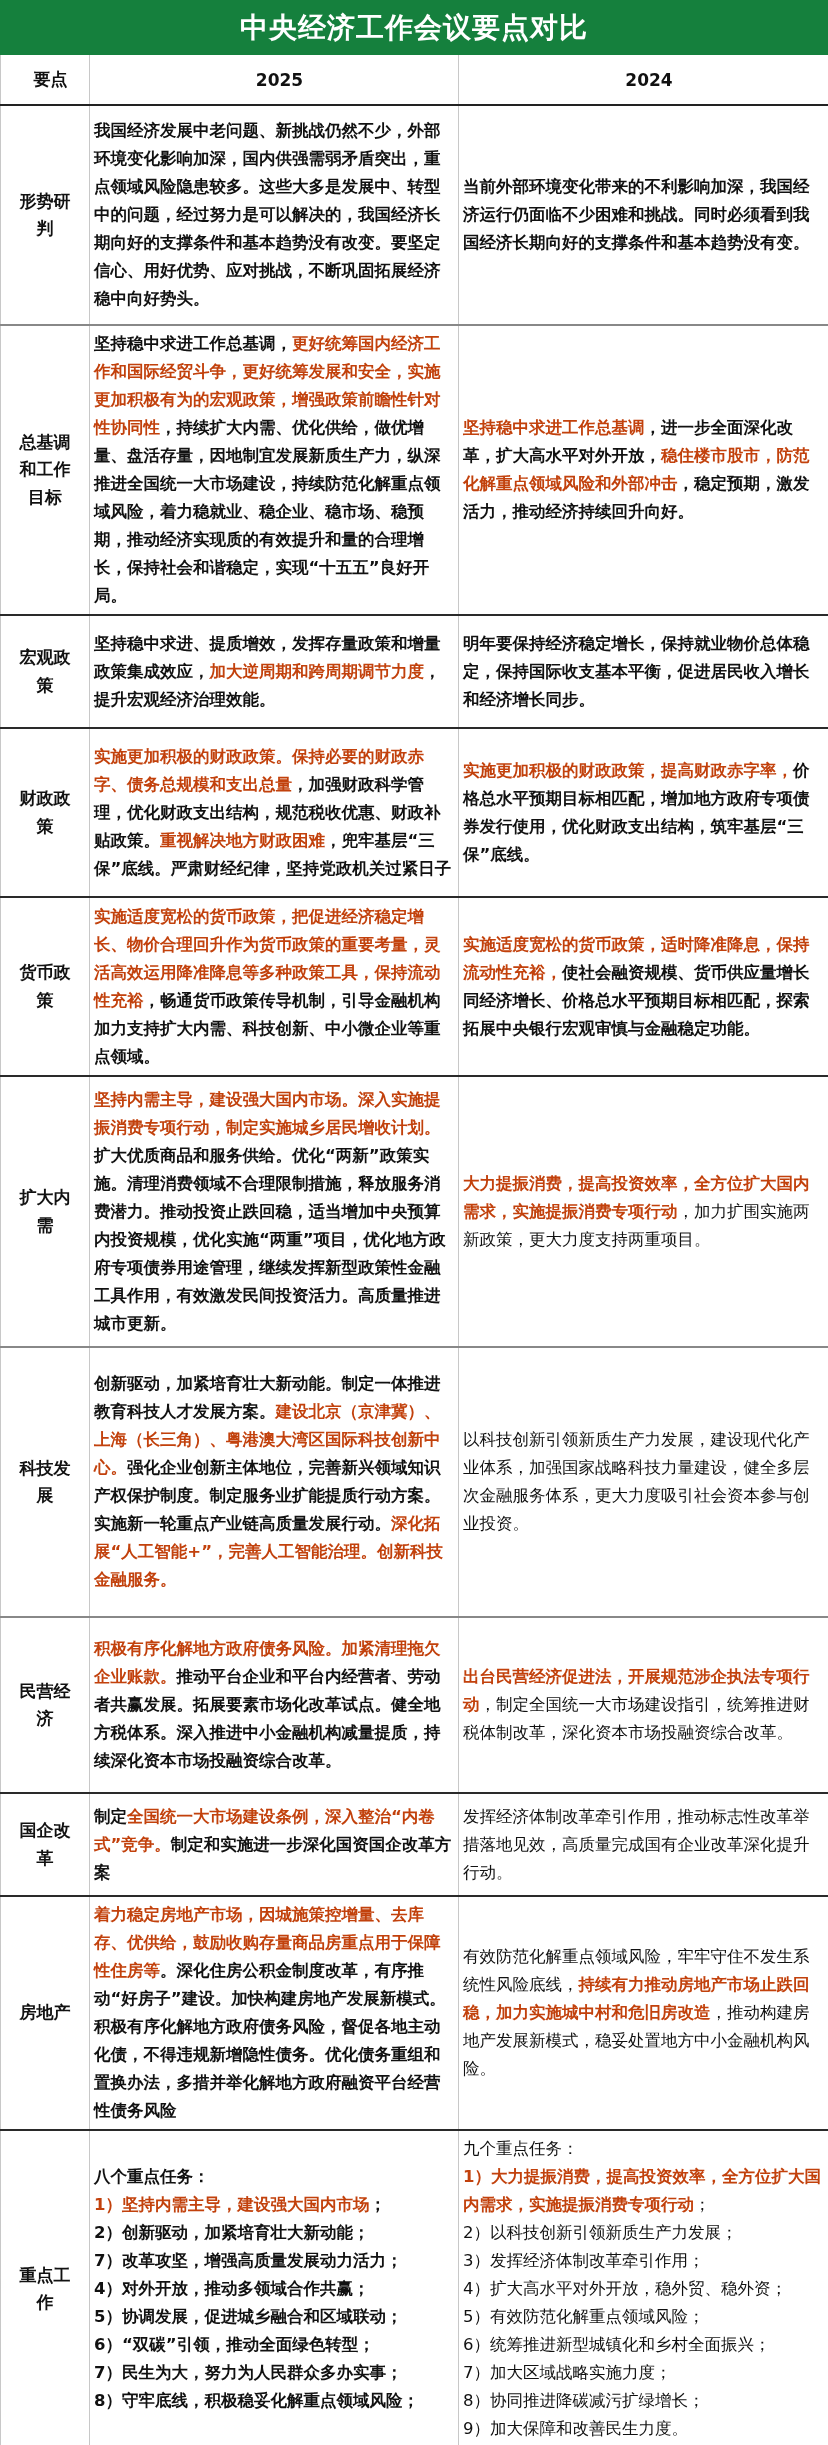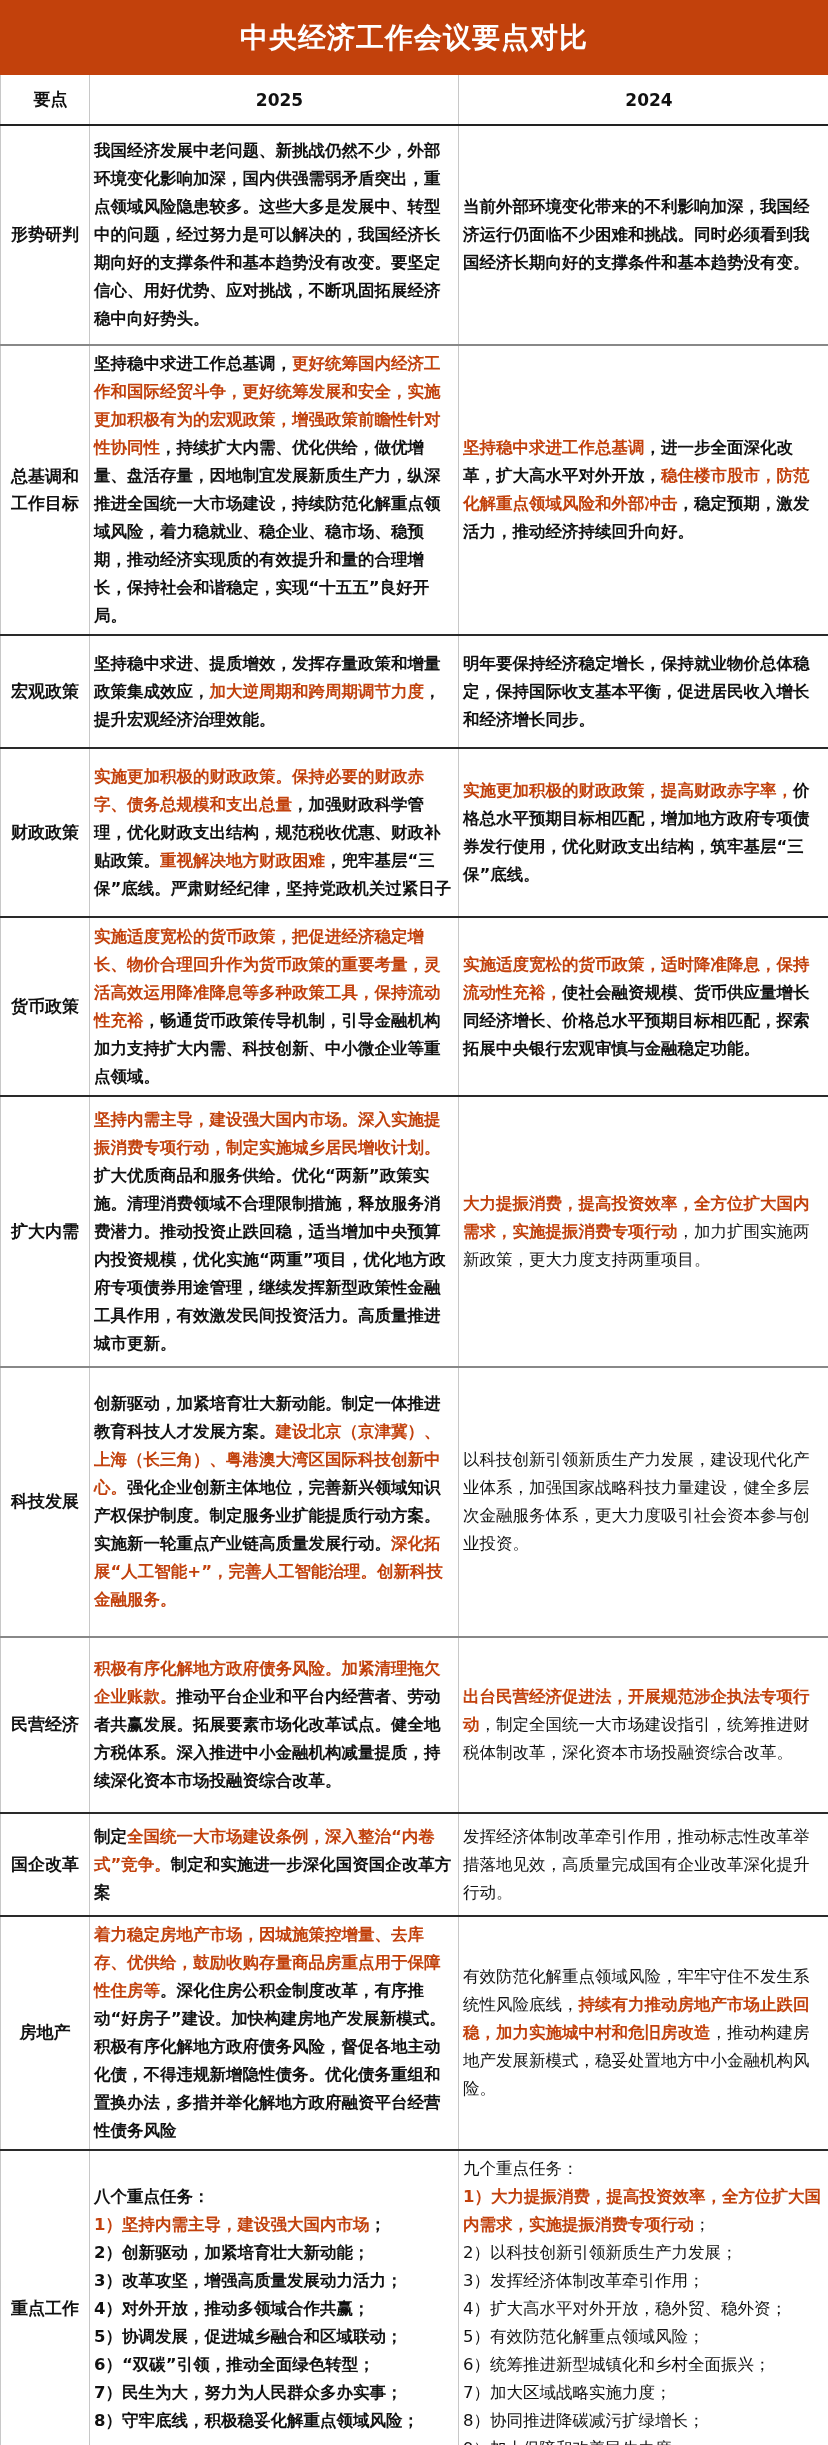--- a/index.html
+++ b/index.html
@@ -1,35 +1,35 @@
 <!DOCTYPE html>
 <html><head>
 <meta charset="utf-8">
 <style>
   * { box-sizing: border-box; margin: 0; padding: 0; }
   html, body { width: 828px; background: #ffffff; }
   body { font-family: "DejaVu Sans", "Liberation Sans", sans-serif; color: #111; }
   .title-bar {
-    height: 75px; background: #c2410c; color: #fff;
+    height: 55px; background: #15803d; color: #fff;
     display: flex; align-items: center; justify-content: center;
     font-size: 28px; font-weight: bold; letter-spacing: 1px;
   }
   table { width: 828px; border-collapse: collapse; table-layout: fixed; }
   col.c0 { width: 89px; }
   col.c1 { width: 369px; }
   col.c2 { width: 370px; }
   th, td { border-left: 1px solid #c8c8c8; border-right: 1px solid #c8c8c8; vertical-align: middle; padding-left: 11px; }
   thead th {
     height: 50px; font-size: 17px; font-weight: bold; text-align: center;
     border-bottom: 2px solid #222;
   }
   tbody tr { border-bottom: 2px solid #2a2a2a; }
   tbody tr.thin { border-bottom: 2px solid #888; }
   td.label {
-    font-size: 17px; font-weight: bold; text-align: center; padding: 0 3px; line-height: 1.6; margin-left: 8px;
+    font-size: 17px; font-weight: bold; text-align: center; padding: 0 17px; line-height: 1.6; margin-left: 8px;
   }
   td.cell { font-size: 16.5px; line-height: 28px; padding: 4px 5px 4px 4px; font-weight: bold; }
   td.cell.light { font-weight: normal; }
   td.cell.light .red { font-weight: bold; }
   .red { color: #c2410c; }
   .list-title { display: block; }
   .list-item { display: block; }
 </style>
 </head>
 <body>
@@ -99,21 +99,21 @@
         <td class="label">房地产</td>
         <td class="cell"><span class="red">着力稳定房地产市场，因城施策控增量、去库存、优供给，鼓励收购存量商品房重点用于保障性住房等</span><span>。深化住房公积金制度改革，有序推动“好房子”建设。加快构建房地产发展新模式。积极有序化解地方政府债务风险，督促各地主动化债，不得违规新增隐性债务。优化债务重组和置换办法，多措并举化解地方政府融资平台经营性债务风险</span></td>
         <td class="cell light"><span>有效防范化解重点领域风险，牢牢守住不发生系统性风险底线，</span><span class="red">持续有力推动房地产市场止跌回稳，加力实施城中村和危旧房改造</span><span>，推动构建房地产发展新模式，稳妥处置地方中小金融机构风险。</span></td>
       </tr>
       <tr style="height: 317px;">
         <td class="label">重点工作</td>
         <td class="cell">
           <span class="list-title">八个重点任务：</span>
           <span class="list-item"><span class="red">1）坚持内需主导，建设强大国内市场</span><span>；</span></span>
           <span class="list-item"><span>2）创新驱动，加紧培育壮大新动能；</span></span>
-          <span class="list-item"><span>3）改革攻坚，增强高质量发展动力活力；</span></span>
+          <span class="list-item"><span>7）改革攻坚，增强高质量发展动力活力；</span></span>
           <span class="list-item"><span>4）对外开放，推动多领域合作共赢；</span></span>
           <span class="list-item"><span>5）协调发展，促进城乡融合和区域联动；</span></span>
           <span class="list-item"><span>6）“双碳”引领，推动全面绿色转型；</span></span>
           <span class="list-item"><span>7）民生为大，努力为人民群众多办实事；</span></span>
           <span class="list-item"><span>8）守牢底线，积极稳妥化解重点领域风险；</span></span>
         </td>
         <td class="cell light" style="vertical-align: top;">
           <span class="list-title">九个重点任务：</span>
           <span class="list-item"><span class="red">1）大力提振消费，提高投资效率，全方位扩大国内需求，实施提振消费专项行动</span><span>；</span></span>
           <span class="list-item"><span>2）以科技创新引领新质生产力发展；</span></span>

